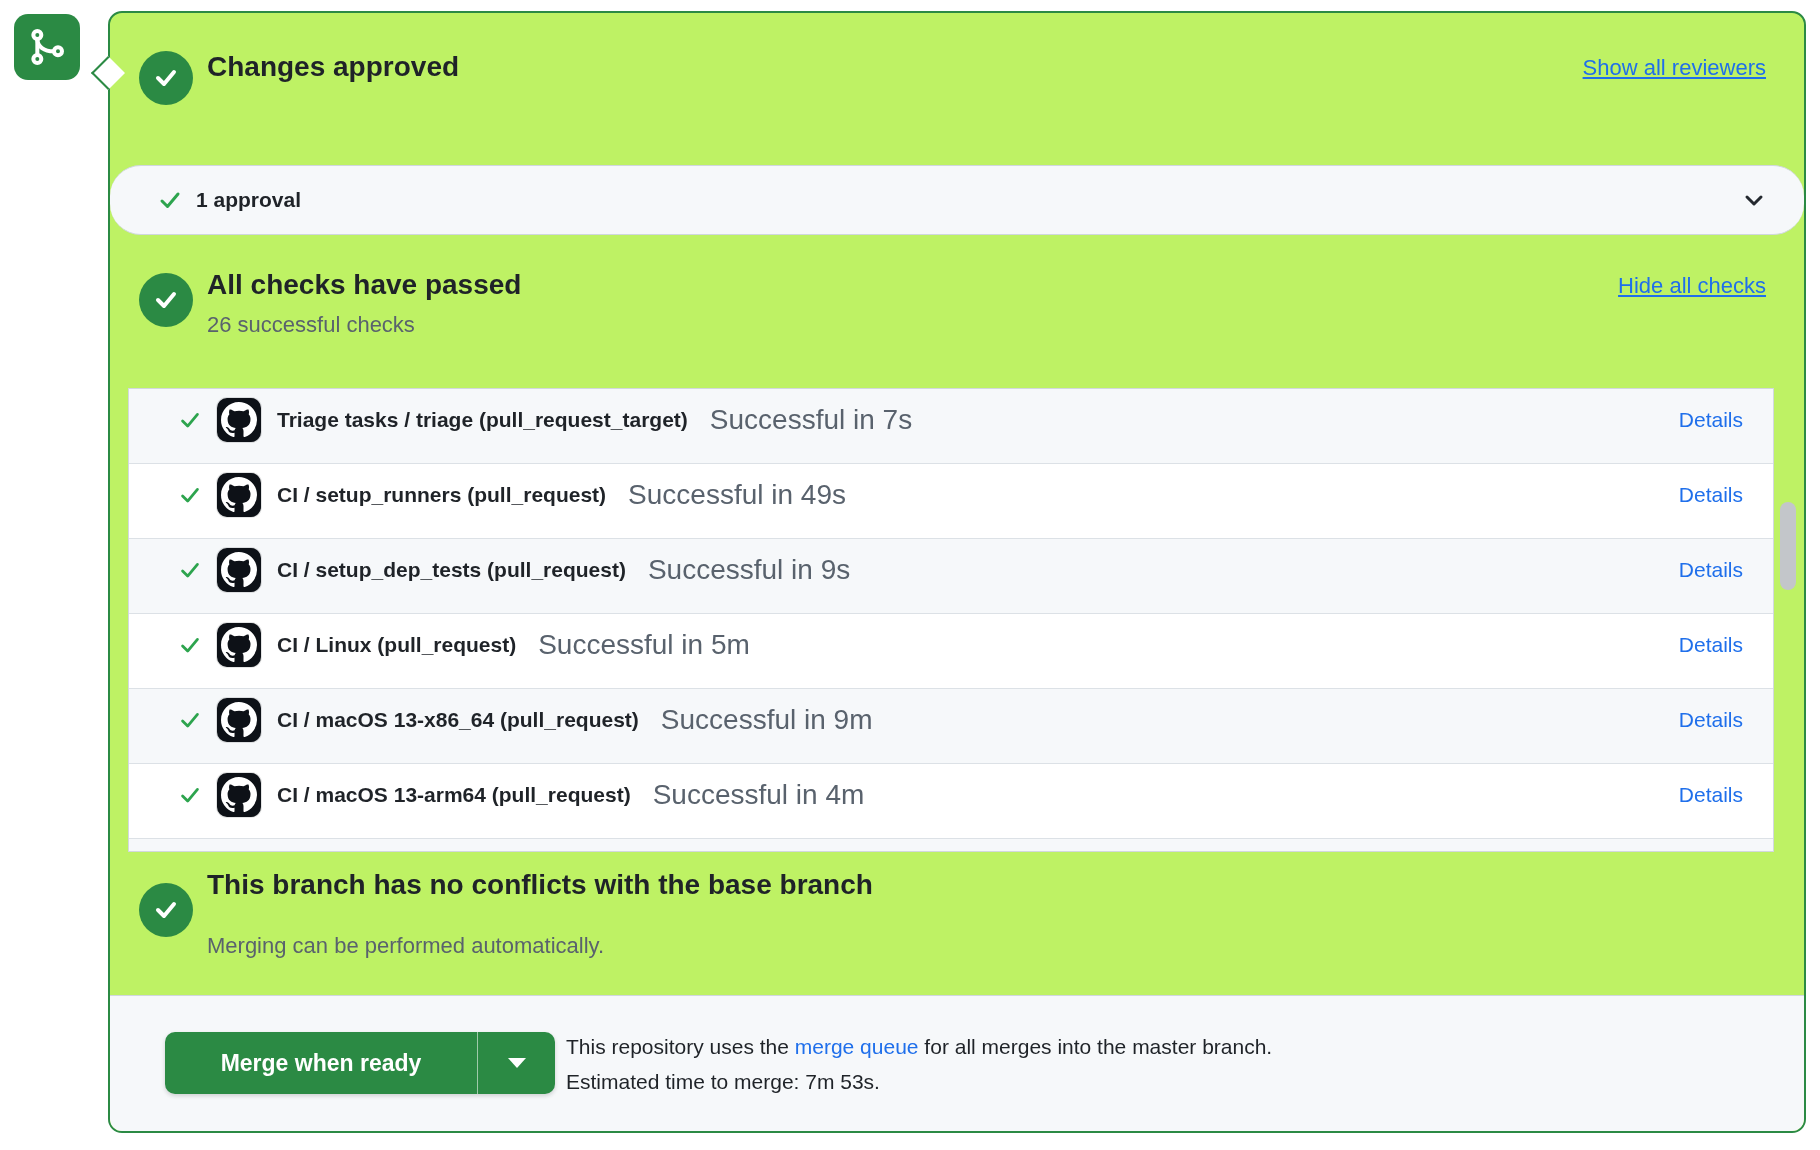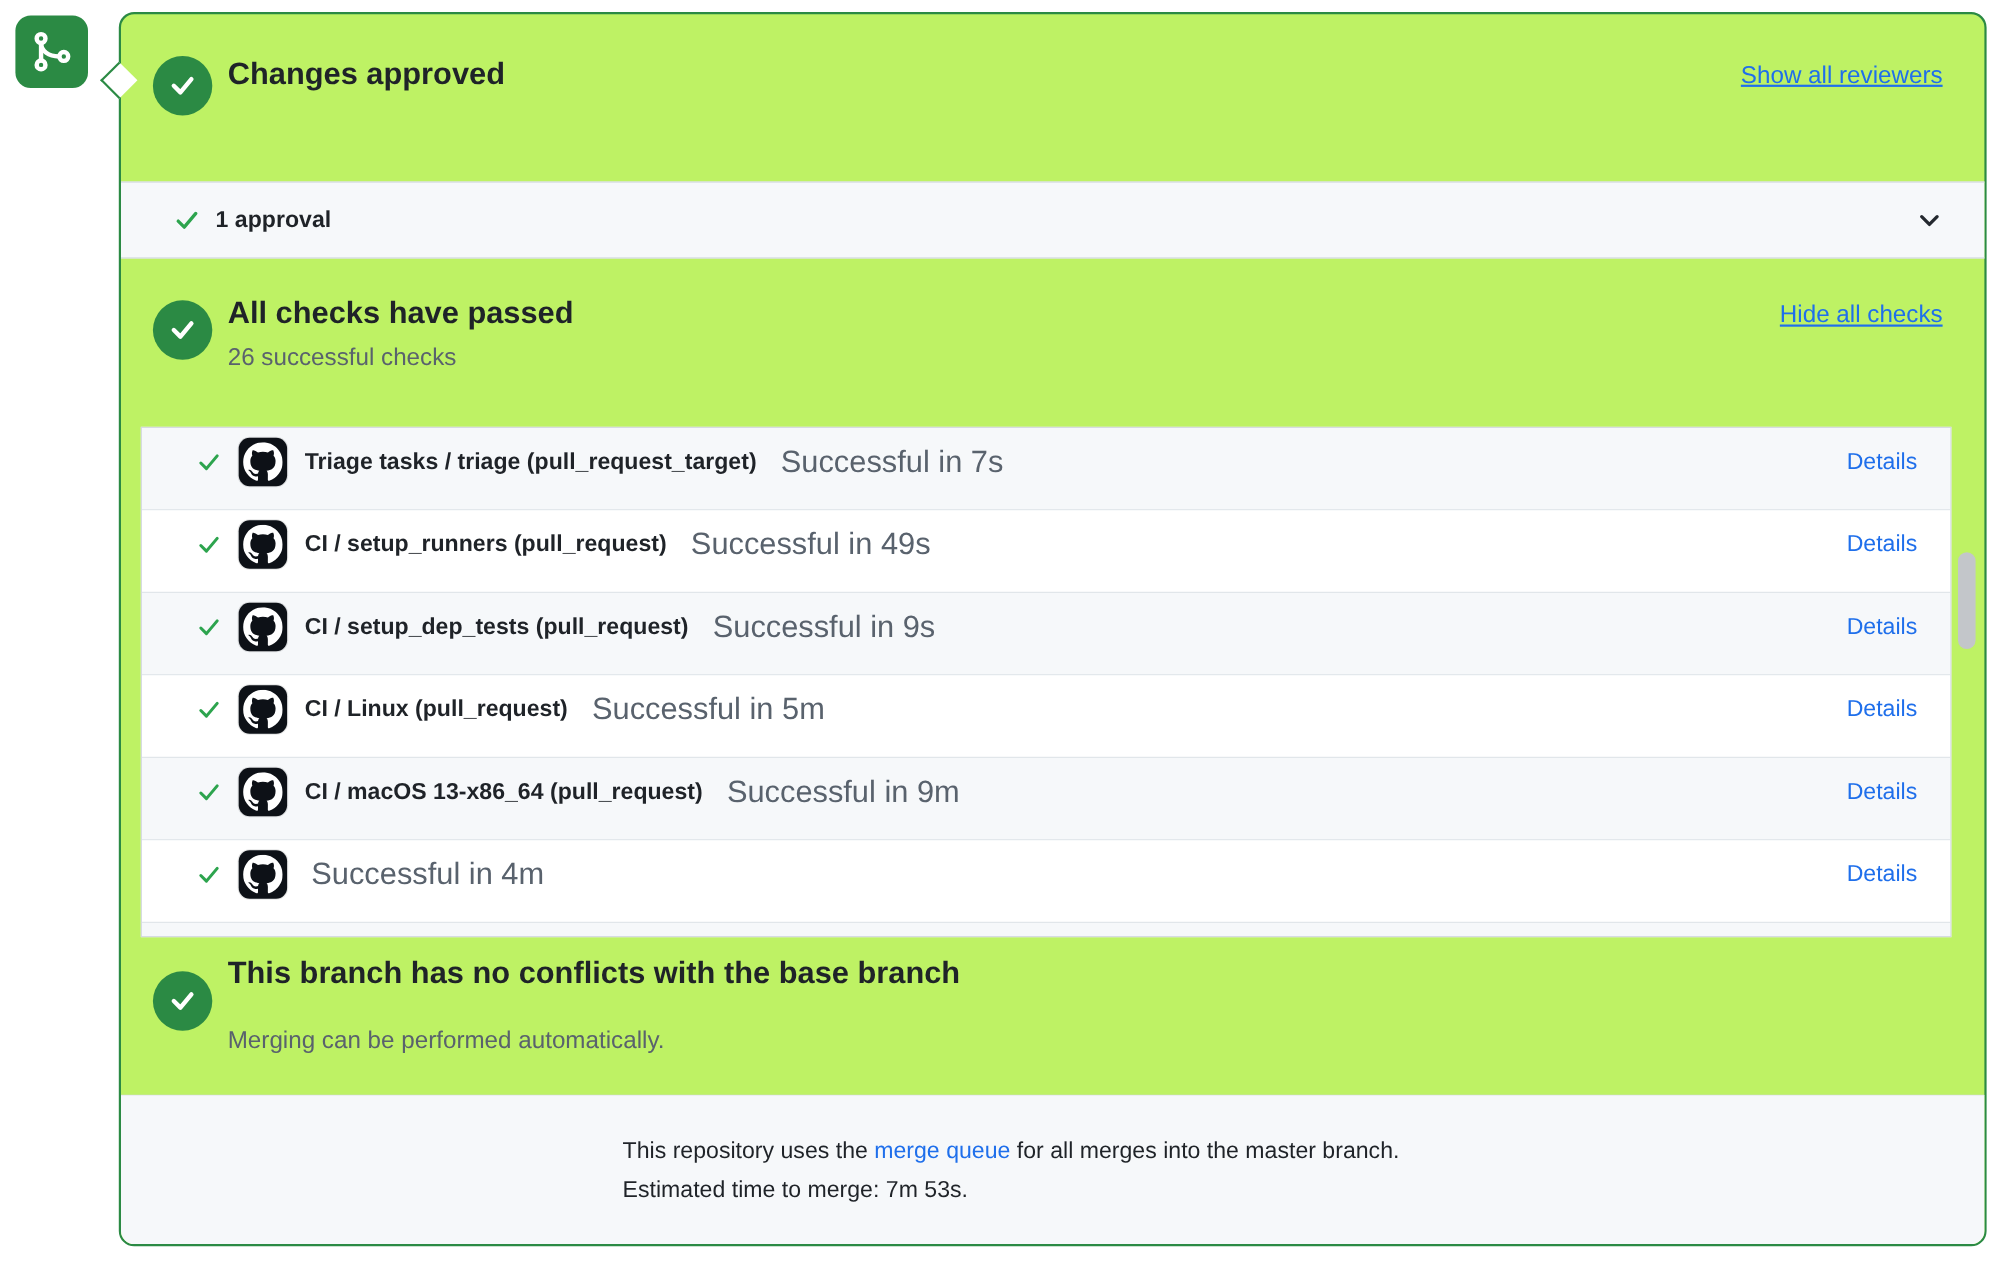--- a/index.html
+++ b/index.html
@@ -51,21 +51,21 @@
   .s3{top:920px;}
   a,.link{color:var(--link);text-decoration:none;cursor:pointer;}
   .top-link{position:absolute;right:38px;font-size:22px;white-space:nowrap;text-decoration:underline;}
   .l1{top:42px;}
   .l2{top:260px;}
   
   .approval-row{
     position:absolute;left:0;right:0;top:152px;height:70px;
     background:var(--row-alt-bg);
     border-top:1px solid #d0d7de;border-bottom:1px solid #d0d7de;
-    display:flex;align-items:center;padding:0 36px 0 46px;
+    display:flex;align-items:center;padding:0 36px 0 46px;border-radius:31px;
   }
   .approval-label{font-size:21px;font-weight:700;margin-left:12px;}
   .chevron{margin-left:auto;display:flex;align-items:center;}
   
   .checks-box{
     position:absolute;left:18px;top:375px;width:1646px;height:464px;
     border:1px solid #d2d8de;background:#fff;overflow:hidden;
   }
   .check-row{
     height:75px;display:flex;align-items:center;
@@ -245,34 +245,41 @@
     <span>
       <svg width="26" height="26" viewBox="0 0 28 28" fill="none" stroke="var(--green-check)" stroke-width="3" stroke-linecap="round" stroke-linejoin="round">
         <polyline points="6,15 11.5,20.5 22,8"></polyline>
       </svg>
     </span>
     <span class="avatar">
       <svg width="36" height="36" viewBox="0 0 16 16" fill="#ffffff">
         <path d="M8 0c4.42 0 8 3.58 8 8a8.013 8.013 0 0 1-5.45 7.59c-.4.08-.55-.17-.55-.38 0-.27.01-1.13.01-2.2 0-.75-.25-1.23-.54-1.48 1.78-.2 3.65-.88 3.65-3.95 0-.88-.31-1.59-.82-2.15.08-.2.36-1.02-.08-2.12 0 0-.67-.22-2.2.82-.64-.18-1.32-.27-2-.27-.68 0-1.36.09-2 .27-1.53-1.03-2.2-.82-2.2-.82-.44 1.1-.16 1.92-.08 2.12-.51.56-.82 1.27-.82 2.15 0 3.06 1.86 3.75 3.64 3.95-.23.2-.44.55-.51 1.07-.46.21-1.61.55-2.33-.66-.15-.24-.6-.83-1.23-.82-.67.01-.27.38.01.53.34.19.73.9.82 1.13.16.45.68 1.31 2.69.94 0 .67.01 1.3.01 1.49 0 .21-.15.45-.55.38A7.995 7.995 0 0 1 0 8c0-4.42 3.58-8 8-8Z"></path>
       </svg>
     </span>
+    <span class="check-name">CI / macOS 13-arm64 (pull_request)</span>
     <span class="check-status">Successful in 4m</span>
     <a class="details-link">Details</a>
   </div>
       <div class="check-row-partial"></div>
   </div>
   <div class="scroll-thumb"></div>
 
   <div class="status-circle c3">
     <svg width="34" height="34" viewBox="0 0 34 34" fill="none" stroke="#fff" stroke-width="4" stroke-linecap="round" stroke-linejoin="round">
       <polyline points="9,17 15,23 25,11"></polyline>
     </svg>
   </div>
   <div class="sec-title t3">This branch has no conflicts with the base branch</div>
   <div class="sec-sub s3">Merging can be performed automatically.</div>
 
   <div class="merge-footer">
+    <div class="merge-btn">
+      <div class="merge-btn-main">Merge when ready</div>
+      <div class="merge-btn-caret">
+        <span class="caret-down"></span>
+      </div>
+    </div>
     <div class="merge-info">
       <div><span>This repository uses the </span><a class="link">merge queue</a><span> for all merges into the master branch.</span></div>
       <div>Estimated time to merge: 7m 53s.</div>
     </div>
   </div>
 </div>
 
 </body></html>

